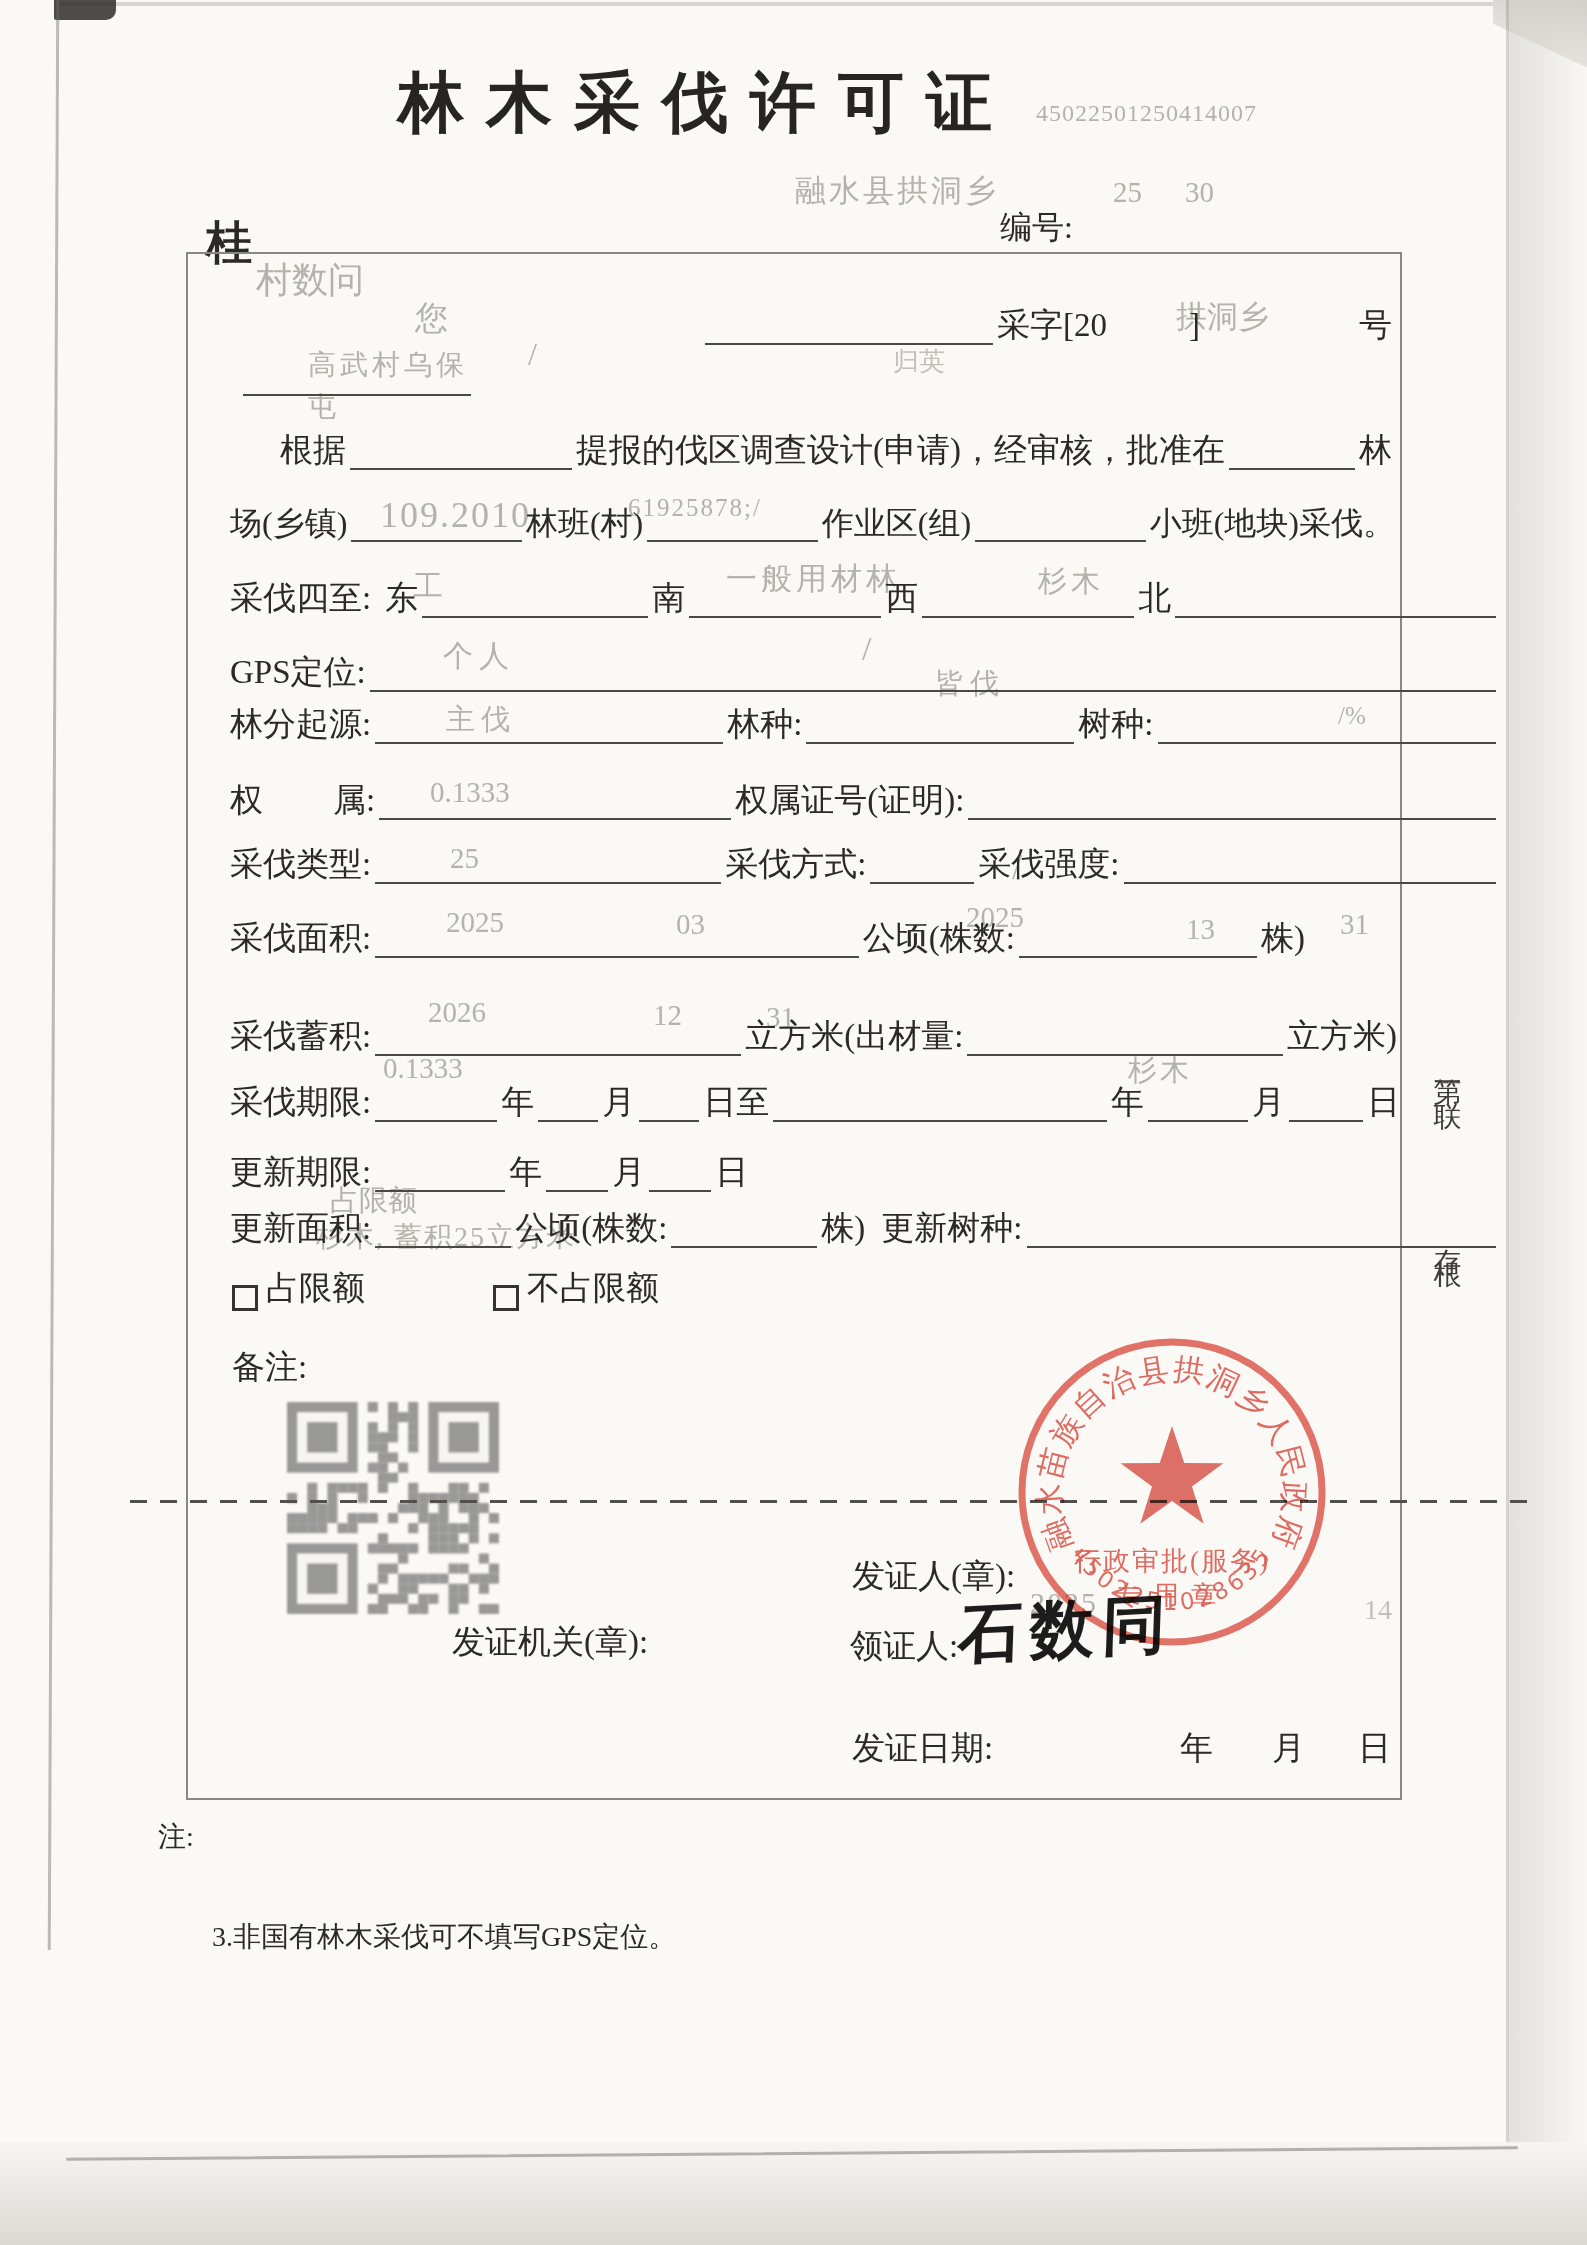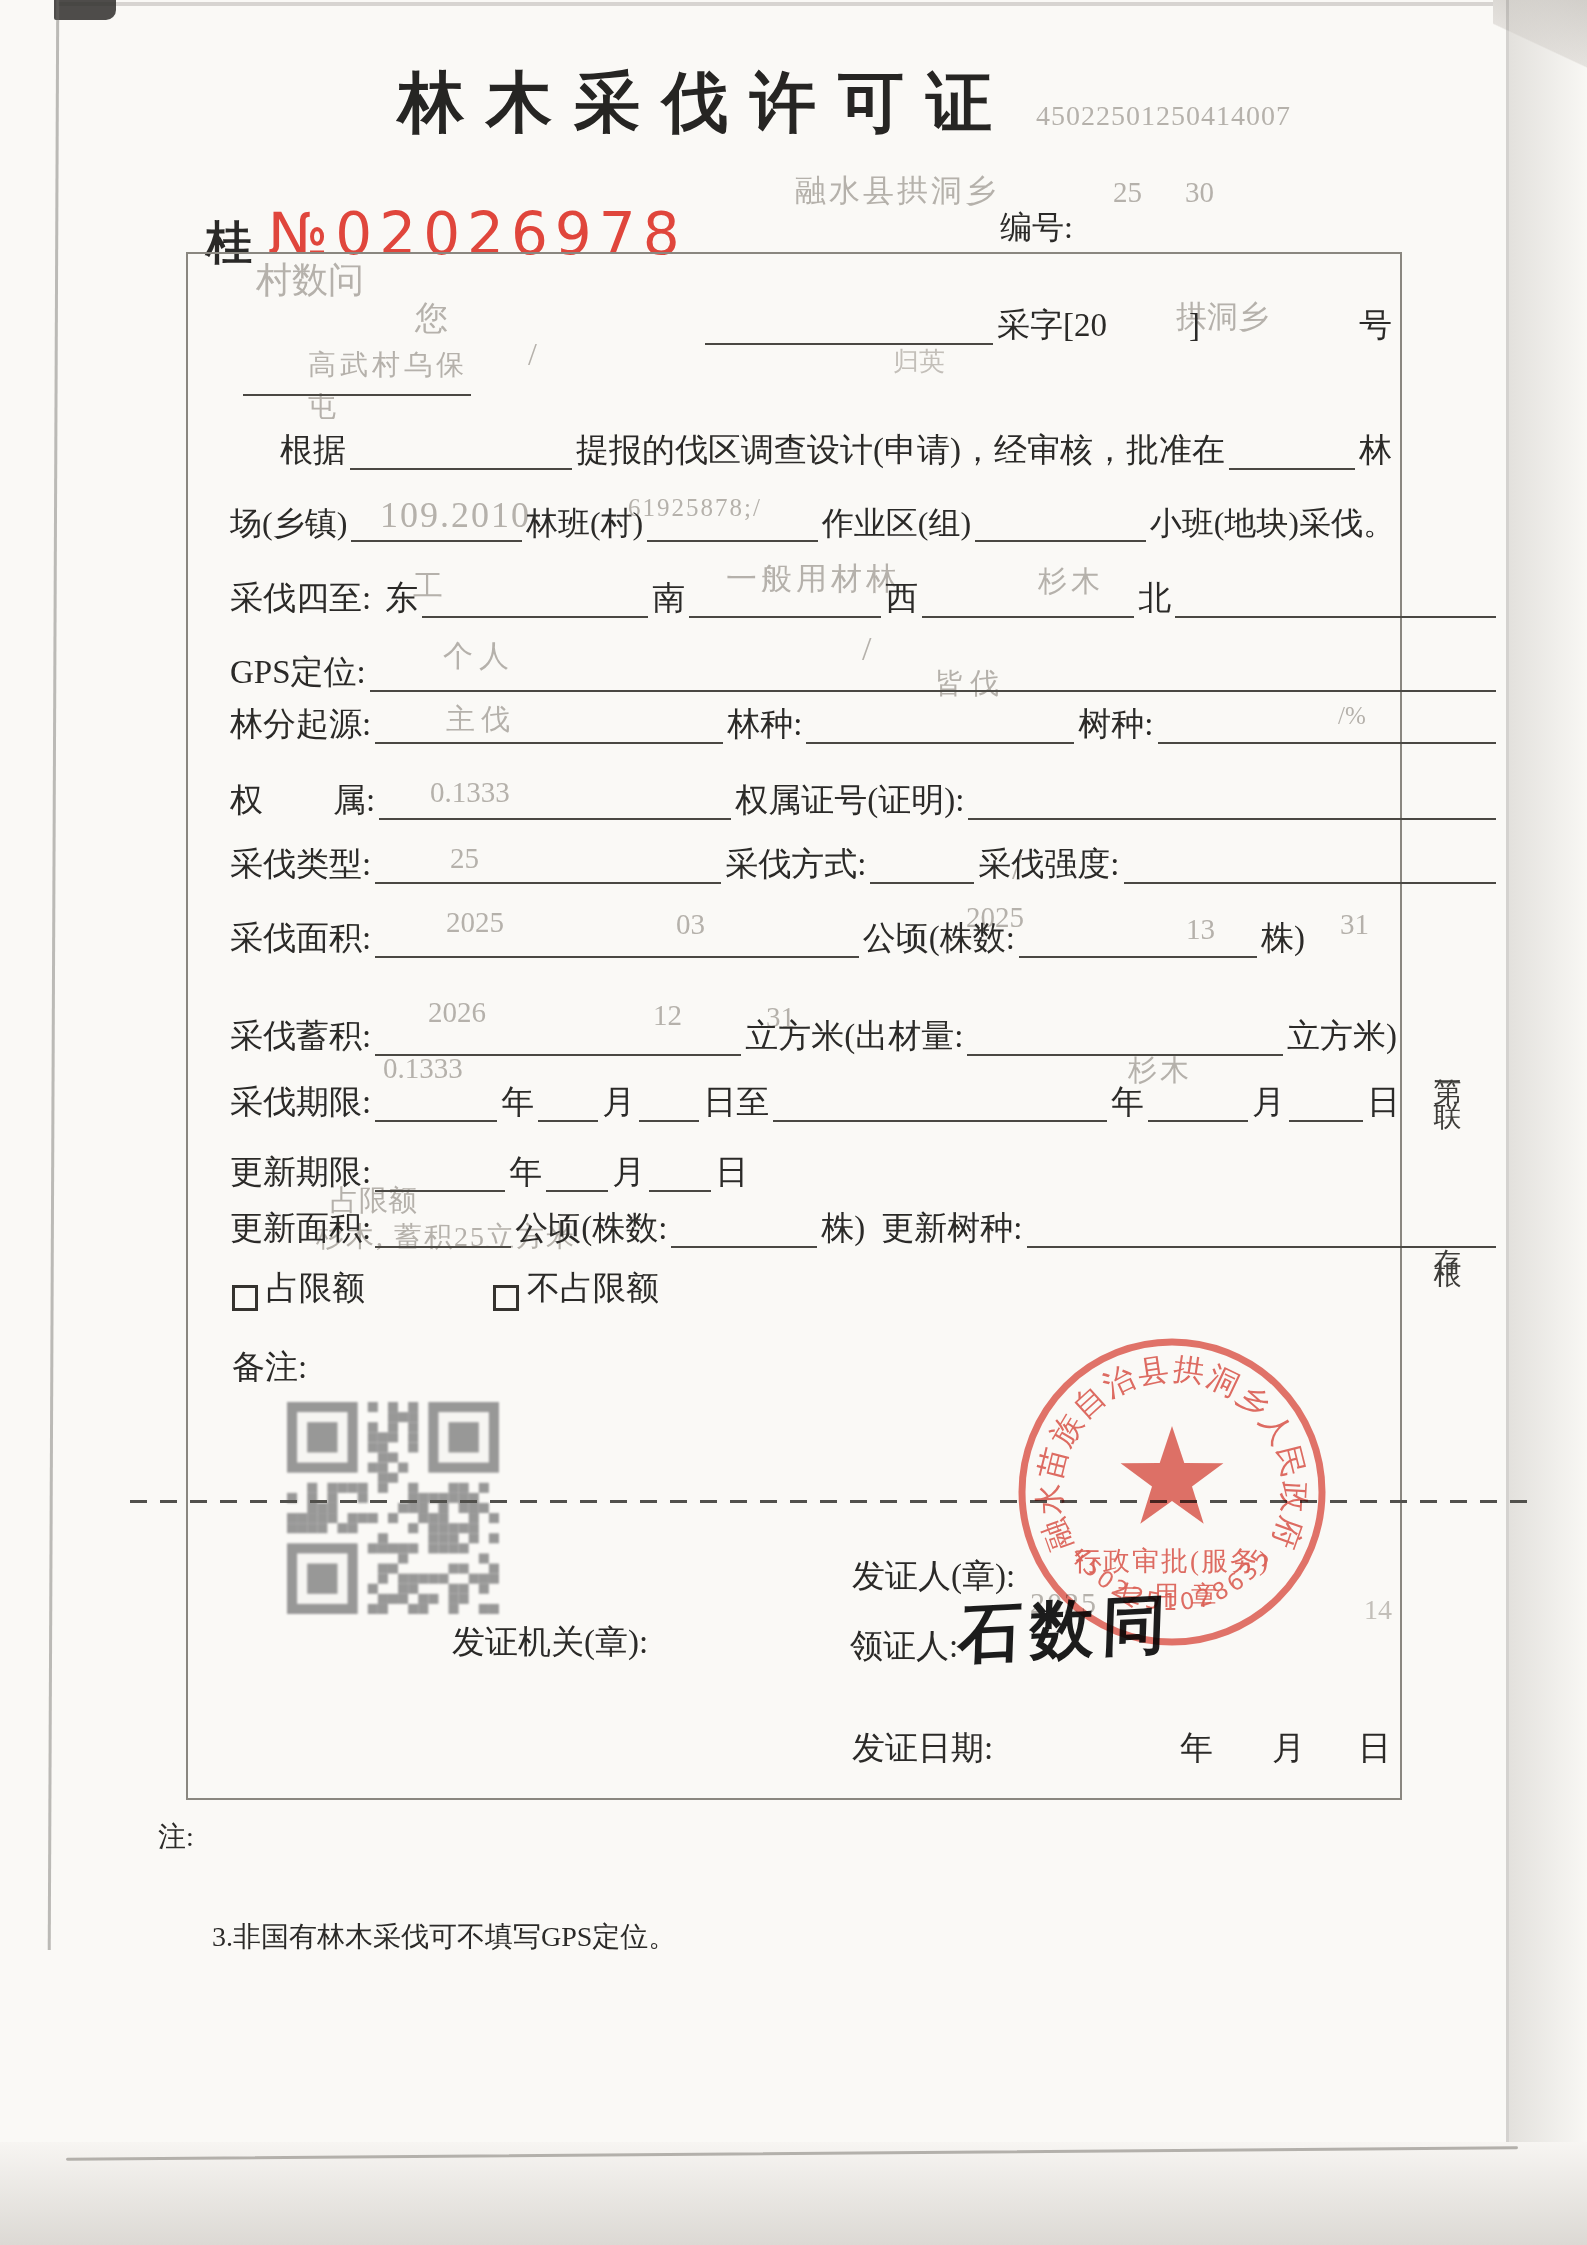--- a/index.html
+++ b/index.html
@@ -62,28 +62,27 @@
   <div class="art" id="edge-top"></div>
   <div class="art" id="corner-tl"></div>
   <div class="art" id="edge-left"></div>
   <div class="art" id="corner-tr"></div>
   <div class="art" id="edge-right"></div>
   <div class="art" id="fold-right"></div>
   <div class="art" id="bottom-band"></div>
   <div class="art" id="bottom-line"></div>
 
   <div class="abs" id="title">林木采伐许可证</div>
-  <div class="g" style="left:1036px;top:100px;font-size:28px;letter-spacing:1px">45022501250414007</div>
+  <div class="g" style="left:1036px;top:100px;font-size:24px;letter-spacing:1px">45022501250414007</div>
   <div class="g" style="left:795px;top:170px;font-size:31px;letter-spacing:3px">融水县拱洞乡</div>
   <div class="g" style="left:1113px;top:176px;font-size:29px">25</div>
   <div class="g" style="left:1185px;top:176px;font-size:29px">30</div>
   <div class="abs" id="bianhao">编号:</div>
   <div class="abs" id="serial-region">桂</div>
   <div class="g" style="left:256px;top:256px;font-size:36px">村数问</div>
-  <div class="abs" id="serial-no">№02026978</div>
 
   <div id="box"></div>
 
   <div class="g" style="left:415px;top:296px;font-size:33px">您</div>
   <div class="g" style="left:1176px;top:296px;font-size:31px">拱洞乡</div>
   <div class="g" style="left:308px;top:346px;font-size:28px;letter-spacing:4px">高武村乌保</div>
   <div class="g" style="left:528px;top:336px;font-size:32px">/</div>
   <div class="g g2" style="left:893px;top:344px;font-size:26px">归英</div>
   <div class="g" style="left:308px;top:388px;font-size:28px">屯</div>
   <div class="g" style="left:380px;top:494px;font-size:36px;letter-spacing:2px">109.2010</div>

